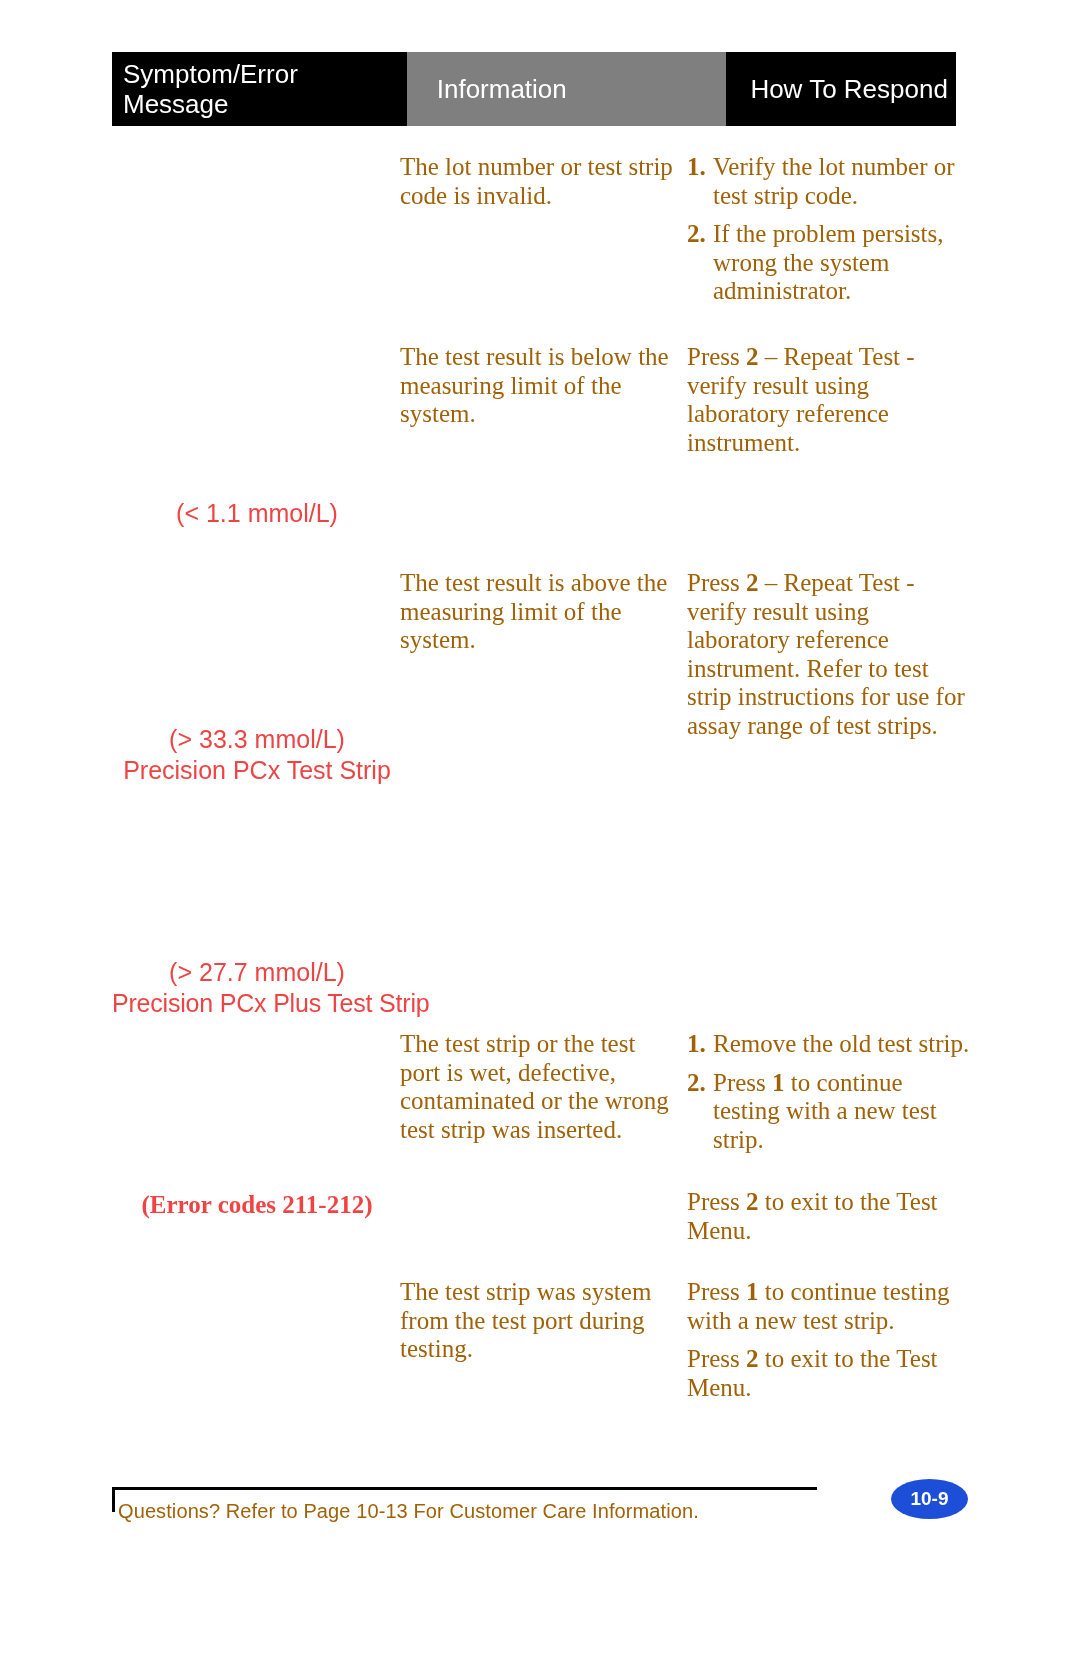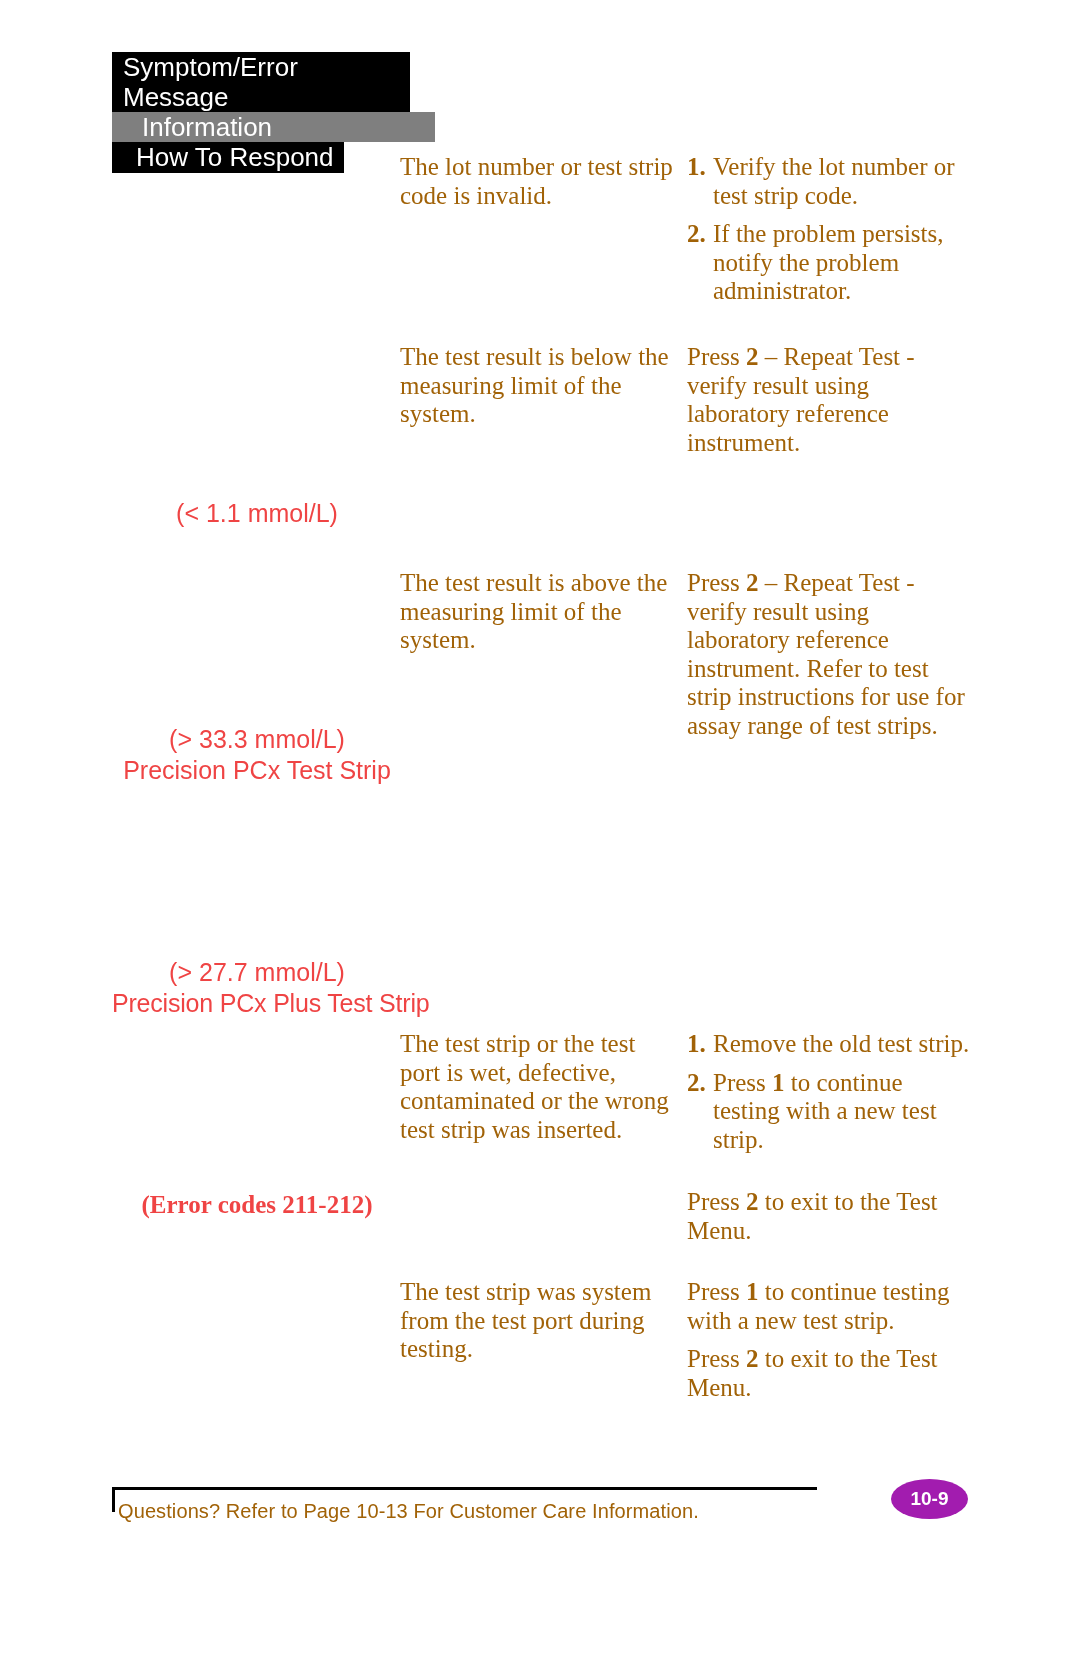--- a/index.html
+++ b/index.html
@@ -24,21 +24,20 @@
   }
 
   
   .header-row {
     position: absolute;
     left: 112px;
     top: 52px;
     width: 844px;
     height: 74px;
     display: flex;
-    flex-direction: column;
   }
   .hcell {
     display: flex;
     align-items: center;
     font-family: "Liberation Sans", "DejaVu Sans", sans-serif;
     color: #ffffff;
     font-size: 26px;
     line-height: 1.16;
     box-sizing: border-box;
   }
@@ -140,21 +139,21 @@
     font-size: 20px;
     letter-spacing: 0.1px;
     color: #a16207;
   }
   .page-badge {
     position: absolute;
     left: 891px;
     top: 1479px;
     width: 77px;
     height: 40px;
-    background: #a21caf;
+    background: #1d4ed8;
     border-radius: 50%;
     color: #ffffff;
     font-family: "Liberation Sans", "DejaVu Sans", sans-serif;
     font-size: 19px;
     font-weight: bold;
     display: flex;
     align-items: center;
     justify-content: center;
   }
 </style>
@@ -178,21 +177,21 @@
     <p class="plain-para tight">The lot number or test strip code is invalid.</p>
   </div>
   <div class="col-respond body-text" style="top:153px;">
     <ul class="numlist">
       <li>
         <span class="num">1.</span>
         <span>Verify the lot number or test strip code.</span>
       </li>
       <li>
         <span class="num">2.</span>
-        <span>If the problem persists, notify the problem administrator.</span>
+        <span>If the problem persists, wrong the system administrator.</span>
       </li>
     </ul>
   </div>
 
   <div class="col-explanation body-text" style="top:343px;">
     <p class="plain-para tight">The test result is below the measuring limit of the system.</p>
   </div>
   <div class="col-respond body-text" style="top:343px;">
     <p class="plain-para tight"><span>Press </span><b class="k">2</b><span> – Repeat Test - verify result using laboratory reference instrument.</span></p>
   </div>

